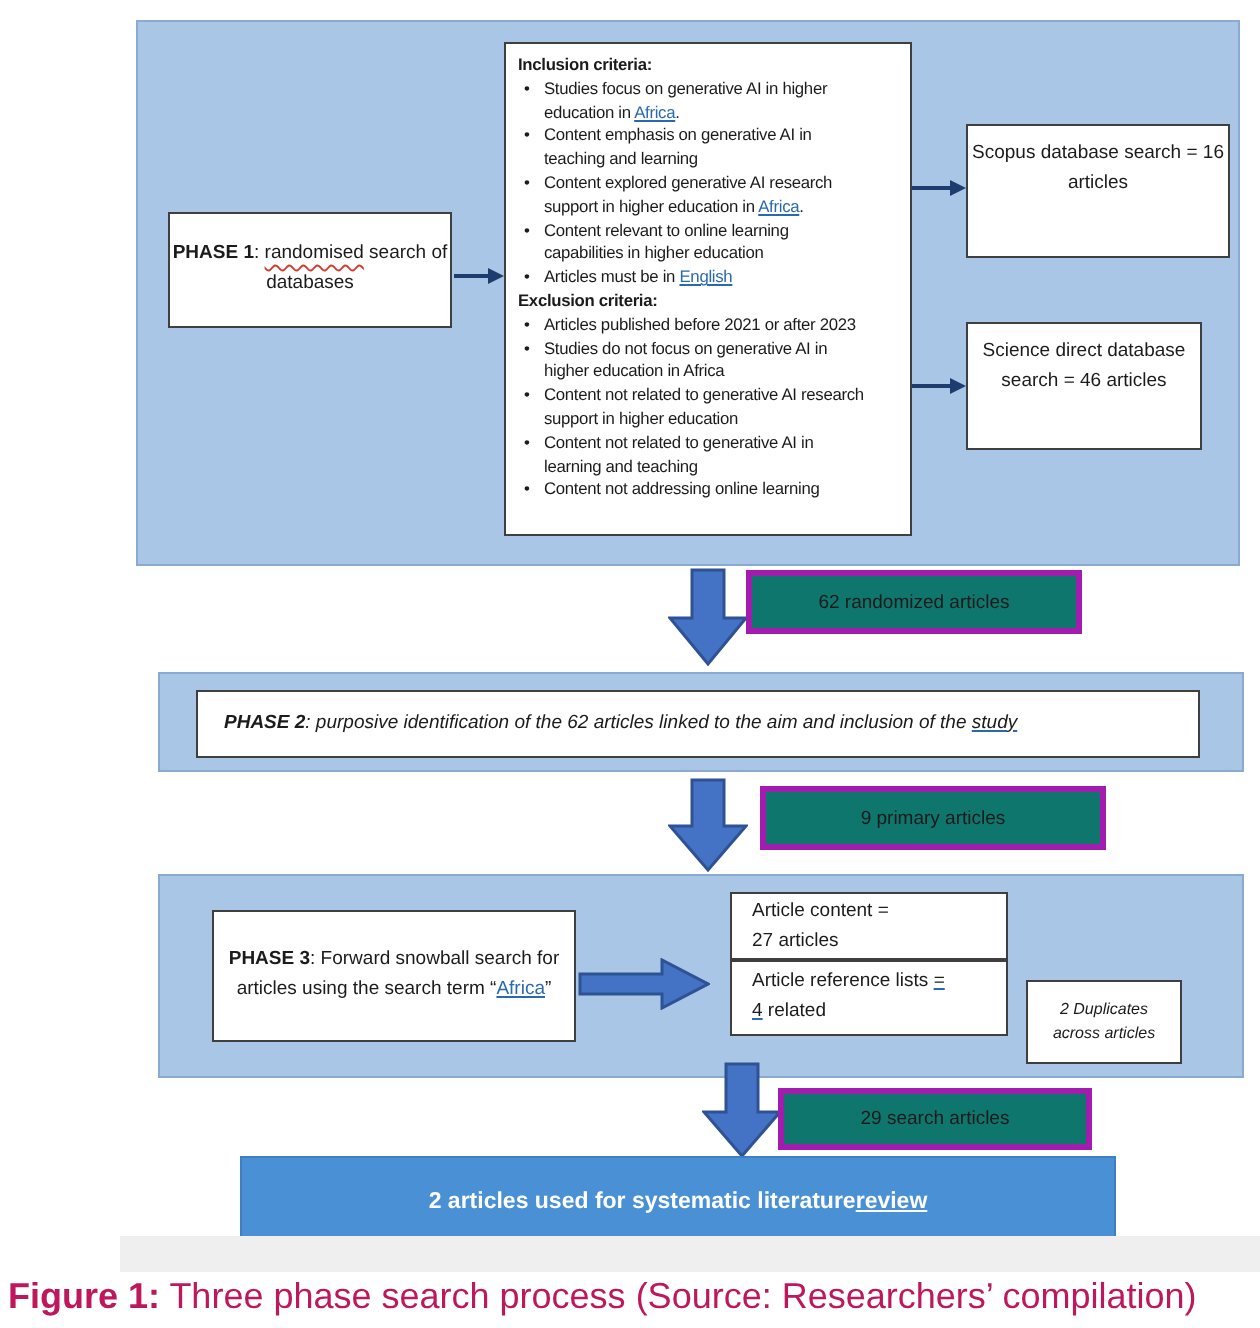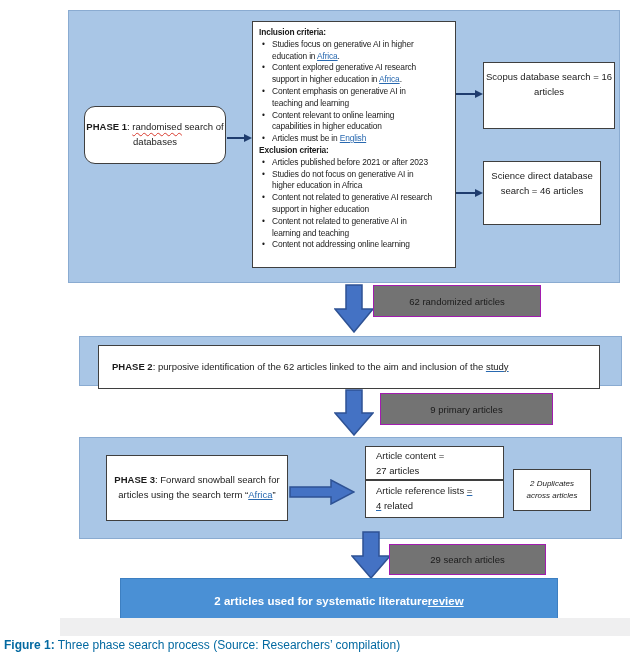--- a/index.html
+++ b/index.html
@@ -3,21 +3,21 @@
 <meta charset="utf-8">
 <style>
   html,body { margin:0; padding:0; background:#ffffff; }
   .stage {
     position:relative; width:630px; height:664px; background:#ffffff;
     font-family:"Liberation Sans", sans-serif; color:#1b1b1b; overflow:hidden;
   }
   .abs { position:absolute; }
   .panel { position:absolute; background:#a9c6e6; border:1px solid #8aabd1; box-sizing:border-box; }
   .wbox  { position:absolute; background:#ffffff; border:1.4px solid #3f3f3f; box-sizing:border-box; }
-  .thinbox { position:absolute; background:#737373; border:1px solid #a21caf; box-sizing:border-box; }
+  .thinbox { position:absolute; background:#0f766e; border:3px solid #a21caf; box-sizing:border-box; }
   .flexc { display:flex; align-items:center; justify-content:center; text-align:center; }
   .b { font-weight:bold; }
   
   .ins  { color:#2969b0; text-decoration:underline; text-decoration-color:#2969b0; text-underline-offset:1px; }
   .ins2 { color:#1b1b1b; text-decoration:underline; text-decoration-color:#2969b0; text-underline-offset:1px; }
   .sq   { text-decoration:underline wavy #d83a2e; text-decoration-thickness:1px; text-underline-offset:2px; }
 
   
   .criteria { font-size:8.4px; line-height:11.8px; letter-spacing:-0.15px; padding:5px 20px 4px 6px; }
   .crit-head { font-weight:bold; }
@@ -33,42 +33,42 @@
 
   .blockarrow polygon { fill:#4472c4; stroke:#2e5294; stroke-width:1.5; stroke-linejoin:miter; }
 
   .side-label { font-size:9.5px; line-height:1.55; text-align:center; padding-top:7px; }
   .small-label { font-size:9.5px; }
   .phasefont { font-size:9.5px; line-height:1.55; }
 
   .finalbar { position:absolute; background:#4a90d5; border:1px solid #3d7fc1; box-sizing:border-box;
               color:#ffffff; font-weight:bold; font-size:11.5px; }
   .greyband { position:absolute; background:#efeff0; }
-  .caption { position:absolute; font-size:12px; color:#0369a1; }
+  .caption { position:absolute; font-size:18px; color:#be185d; }
   .dup { font-style:italic; font-size:8px; line-height:1.5; }
 </style>
 </head>
 <body>
 
 <div class="stage">
 
   <div class="panel" style="left:68px; top:10px; width:552px; height:273px;"></div>
 
-  <div class="wbox flexc" style="left:84px; top:106px; width:142px; height:58px;border-radius:11px;">
+  <div class="wbox flexc" style="left:84px; top:106px; width:142px; height:58px;">
     <div class="phasefont">
       <span class="b">PHASE 1</span><span>: </span><span class="sq">randomised</span><span> search of databases</span>
     </div>
   </div>
 
   <div class="wbox criteria" style="left:252px; top:21px; width:204px; height:247px; border-width:1.2px;">
     <div class="crit-head">Inclusion criteria:</div>
     <ul>
       <li><span>Studies focus on generative AI in higher education in </span><span class="ins">Africa</span><span>.</span></li>
+      <li><span>Content emphasis on generative AI in teaching and learning</span><span class="ins"></span><span></span></li>
       <li><span>Content explored generative AI research support in higher education in </span><span class="ins">Africa</span><span>.</span></li>
-      <li><span>Content emphasis on generative AI in teaching and learning</span><span class="ins"></span><span></span></li>
       <li><span>Content relevant to online learning capabilities in higher education</span><span class="ins"></span><span></span></li>
       <li><span>Articles must be in </span><span class="ins">English</span><span></span></li>
     </ul>
     <div class="crit-head">Exclusion criteria:</div>
     <ul>
       <li><span>Articles published before 2021 or after 2023</span><span class="ins"></span><span></span></li>
       <li><span>Studies do not focus on generative AI in higher education in Africa</span><span class="ins"></span><span></span></li>
       <li><span>Content not related to generative AI research support in higher education</span><span class="ins"></span><span></span></li>
       <li><span>Content not related to generative AI in learning and teaching</span><span class="ins"></span><span></span></li>
       <li><span>Content not addressing online learning</span><span class="ins"></span><span></span></li>
@@ -83,21 +83,21 @@
   <div class="tarrow" style="left:456px; top:88px;  width:27px;"></div>
   <div class="tarrow" style="left:456px; top:187px; width:27px;"></div>
 
   <svg class="abs blockarrow" style="left:334px; top:284px;" width="40" height="49" viewBox="0 0 40 49">
     <polygon points="12,1 28,1 28,25 39,25 20,48 1,25 12,25"></polygon>
   </svg>
 
   <div class="thinbox flexc small-label" style="left:373px; top:285px; width:168px; height:32px;">62 randomized articles</div>
 
   <div class="panel" style="left:79px; top:336px; width:543px; height:50px;"></div>
-  <div class="wbox" style="left:98px; top:345px; width:502px; height:44px; display:flex; align-items:center; padding-left:13px;">
+  <div class="wbox" style="left:98px; top:345px; width:502px; height:34px; display:flex; align-items:center; padding-left:13px;font-style:italic;">
     <div class="phasefont">
       <span class="b">PHASE 2</span><span>: purposive identification of the 62 articles linked to the aim and inclusion of the </span><span class="ins2">study</span>
     </div>
   </div>
 
   <svg class="abs blockarrow" style="left:334px; top:389px;" width="40" height="47" viewBox="0 0 40 47">
     <polygon points="12,1 28,1 28,24 39,24 20,46 1,24 12,24"></polygon>
   </svg>
 
   <div class="thinbox flexc small-label" style="left:380px; top:393px; width:173px; height:32px;">9 primary articles</div>
@@ -117,21 +117,21 @@
   <div class="wbox phasefont" style="left:365px; top:446px; width:139px; height:34px; padding:2px 10px 0 10px;">
     <div>Article content =</div>
     <div>27 articles</div>
   </div>
 
   <div class="wbox phasefont" style="left:365px; top:480px; width:139px; height:38px; padding:3px 0 0 10px;">
     <div><span>Article reference lists </span><span class="ins2">=</span></div>
     <div><span class="ins2">4</span><span> related</span></div>
   </div>
 
-  <div class="wbox flexc dup" style="left:513px; top:469px; width:78px; height:42px; border-width:1px; padding:0 4px;">2 Duplicates across articles</div>
+  <div class="wbox flexc dup" style="left:513px; top:490px; width:78px; height:42px; border-width:1px; padding:0 4px;">2 Duplicates across articles</div>
 
   <svg class="abs blockarrow" style="left:351px; top:531px;" width="40" height="48" viewBox="0 0 40 48">
     <polygon points="12,1 28,1 28,25 39,25 20,47 1,25 12,25"></polygon>
   </svg>
 
   <div class="thinbox flexc small-label" style="left:389px; top:544px; width:157px; height:31px;">29 search articles</div>
 
   <div class="finalbar flexc" style="left:120px; top:578px; width:438px; height:45px;">
     <span>2 articles used for systematic literature </span>
       <span style="text-decoration:underline;">review</span>

